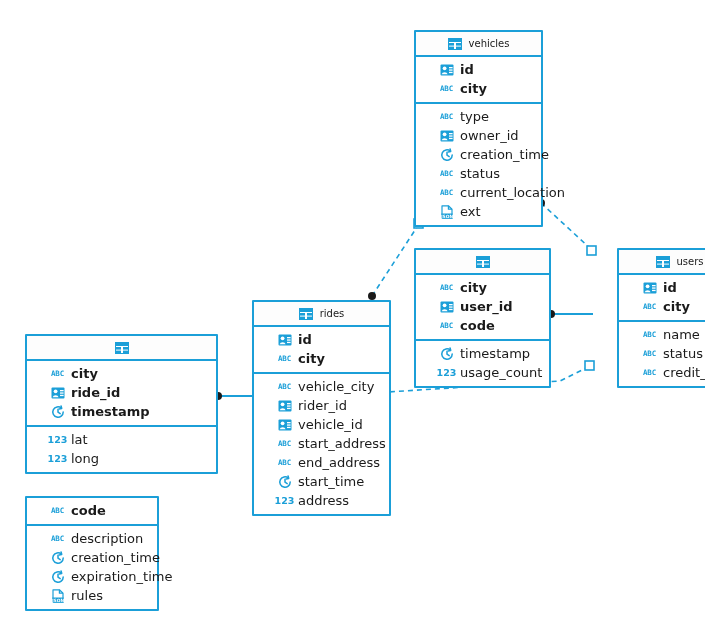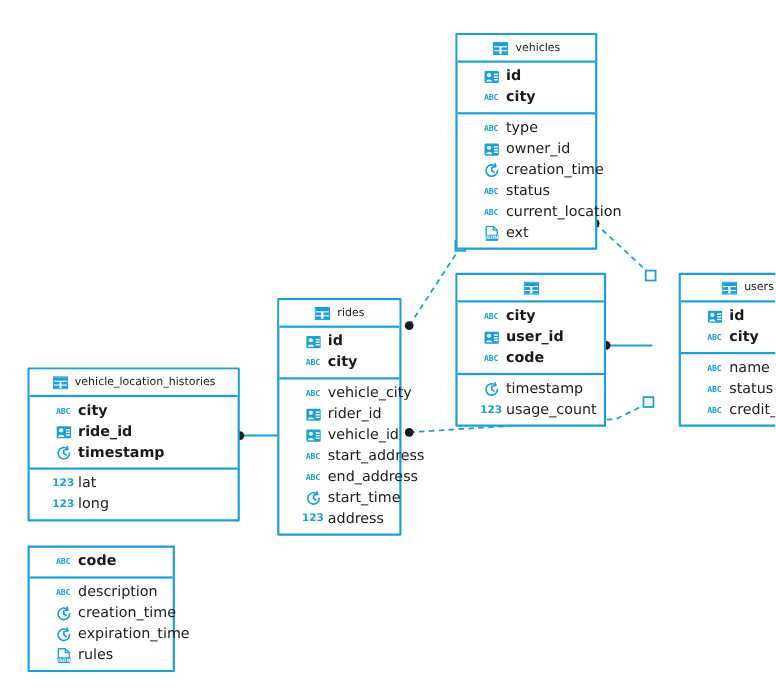--- a/index.html
+++ b/index.html
@@ -327,21 +327,21 @@
           <span class="field-name">status</span>
         </div>
         <div class="field">
           <span class="ico">
             <span class="ico-text">ABC</span>
           </span>
           <span class="field-name">credit_card</span>
         </div>
       </div>
     </div>
-    <div class="entity" style="left: 252px; top: 271px; width: 113px;">
+    <div class="entity" style="left: 252px; top: 300px; width: 139px;">
       <div class="entity-header">
         <span class="ico">
           <svg width="14" height="12" viewBox="0 0 14 12">
             <rect x="0.5" y="0.5" width="13" height="11" fill="#ffffff" stroke="#1b9fd8" stroke-width="1"></rect>
             <rect x="1" y="1" width="12" height="3" fill="#1b9fd8"></rect>
             <rect x="1" y="5" width="5" height="2.6" fill="#1b9fd8"></rect>
             <rect x="8" y="5" width="5" height="2.6" fill="#1b9fd8"></rect>
             <rect x="1" y="8.6" width="5" height="2.4" fill="#1b9fd8"></rect>
             <rect x="8" y="8.6" width="5" height="2.4" fill="#1b9fd8"></rect>
           </svg>
@@ -437,21 +437,20 @@
         <span class="ico">
           <svg width="14" height="12" viewBox="0 0 14 12">
             <rect x="0.5" y="0.5" width="13" height="11" fill="#ffffff" stroke="#1b9fd8" stroke-width="1"></rect>
             <rect x="1" y="1" width="12" height="3" fill="#1b9fd8"></rect>
             <rect x="1" y="5" width="5" height="2.6" fill="#1b9fd8"></rect>
             <rect x="8" y="5" width="5" height="2.6" fill="#1b9fd8"></rect>
             <rect x="1" y="8.6" width="5" height="2.4" fill="#1b9fd8"></rect>
             <rect x="8" y="8.6" width="5" height="2.4" fill="#1b9fd8"></rect>
           </svg>
         </span>
-        <span class="entity-title">vehicle_location_histories</span>
       </div>
       <div class="field-group">
         <div class="field key">
           <span class="ico">
             <span class="ico-text">ABC</span>
           </span>
           <span class="field-name">city</span>
         </div>
         <div class="field key">
           <span class="ico">

